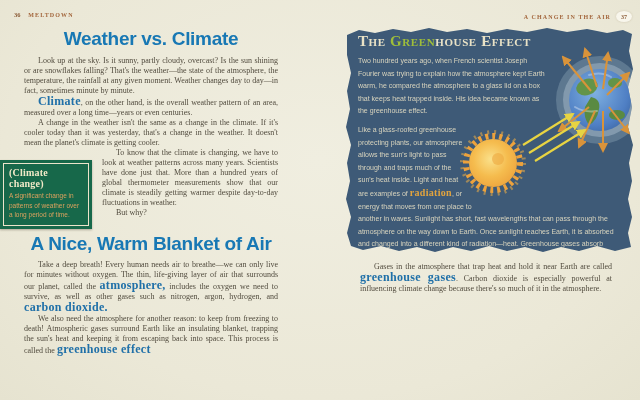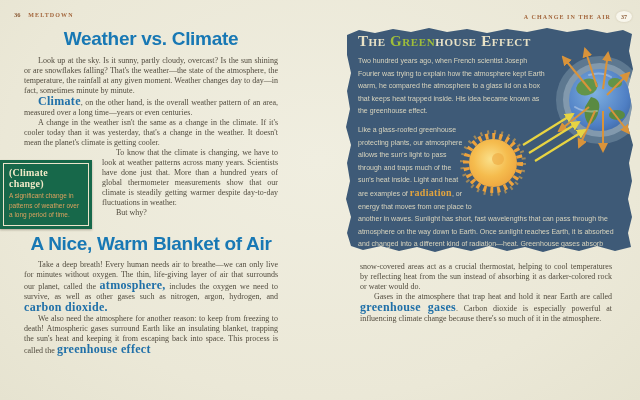--- a/index.html
+++ b/index.html
@@ -183,17 +183,16 @@
       <h2 class="box-title"><span class="box-title-cream">The </span><span class="box-title-green">Green</span><span class="box-title-cream">house Effect</span></h2>
 
       <div class="sp-earth"></div>
       <p class="box-p"><span>Two hundred years ago, when French scientist Joseph Fourier was trying to explain how the atmosphere kept Earth warm, he compared the atmosphere to a glass lid on a box that keeps heat trapped inside. His idea became known as the greenhouse effect.</span></p>
 
       <div class="sp-sun"></div>
       <p class="box-p"><span>Like a glass-roofed greenhouse protecting plants, our atmosphere allows the sun's light to pass through and traps much of the sun's heat inside. Light and heat are examples of </span><span class="term-orange">radiation</span><span>, or energy that moves from one place to another in waves. Sunlight has short, fast wavelengths that can pass through the atmosphere on the way down to Earth. Once sunlight reaches Earth, it is absorbed and changed into a different kind of radiation—heat. Greenhouse gases absorb some of that heat, then radiate it in all directions. Some of the heat radiates outward, through the atmosphere, but some radiates downward, back toward Earth, which creates a warming effect.</span></p>
     </div>
 
     <div class="right-body">
-      <p class="body"><span>snow-covered areas act as a crucial thermostat, helping to cool temperatures by reflecting heat from the sun instead of absorbing it as darker-colored rock or water would do.</span></p>
       <p class="body indent"><span>Gases in the atmosphere that trap heat and hold it near Earth are called </span><span class="term">greenhouse gases</span><span>. Carbon dioxide is especially powerful at influencing climate change because there's so much of it in the atmosphere.</span></p>
     </div>
   </div>
 </div>
 
 </body></html>

